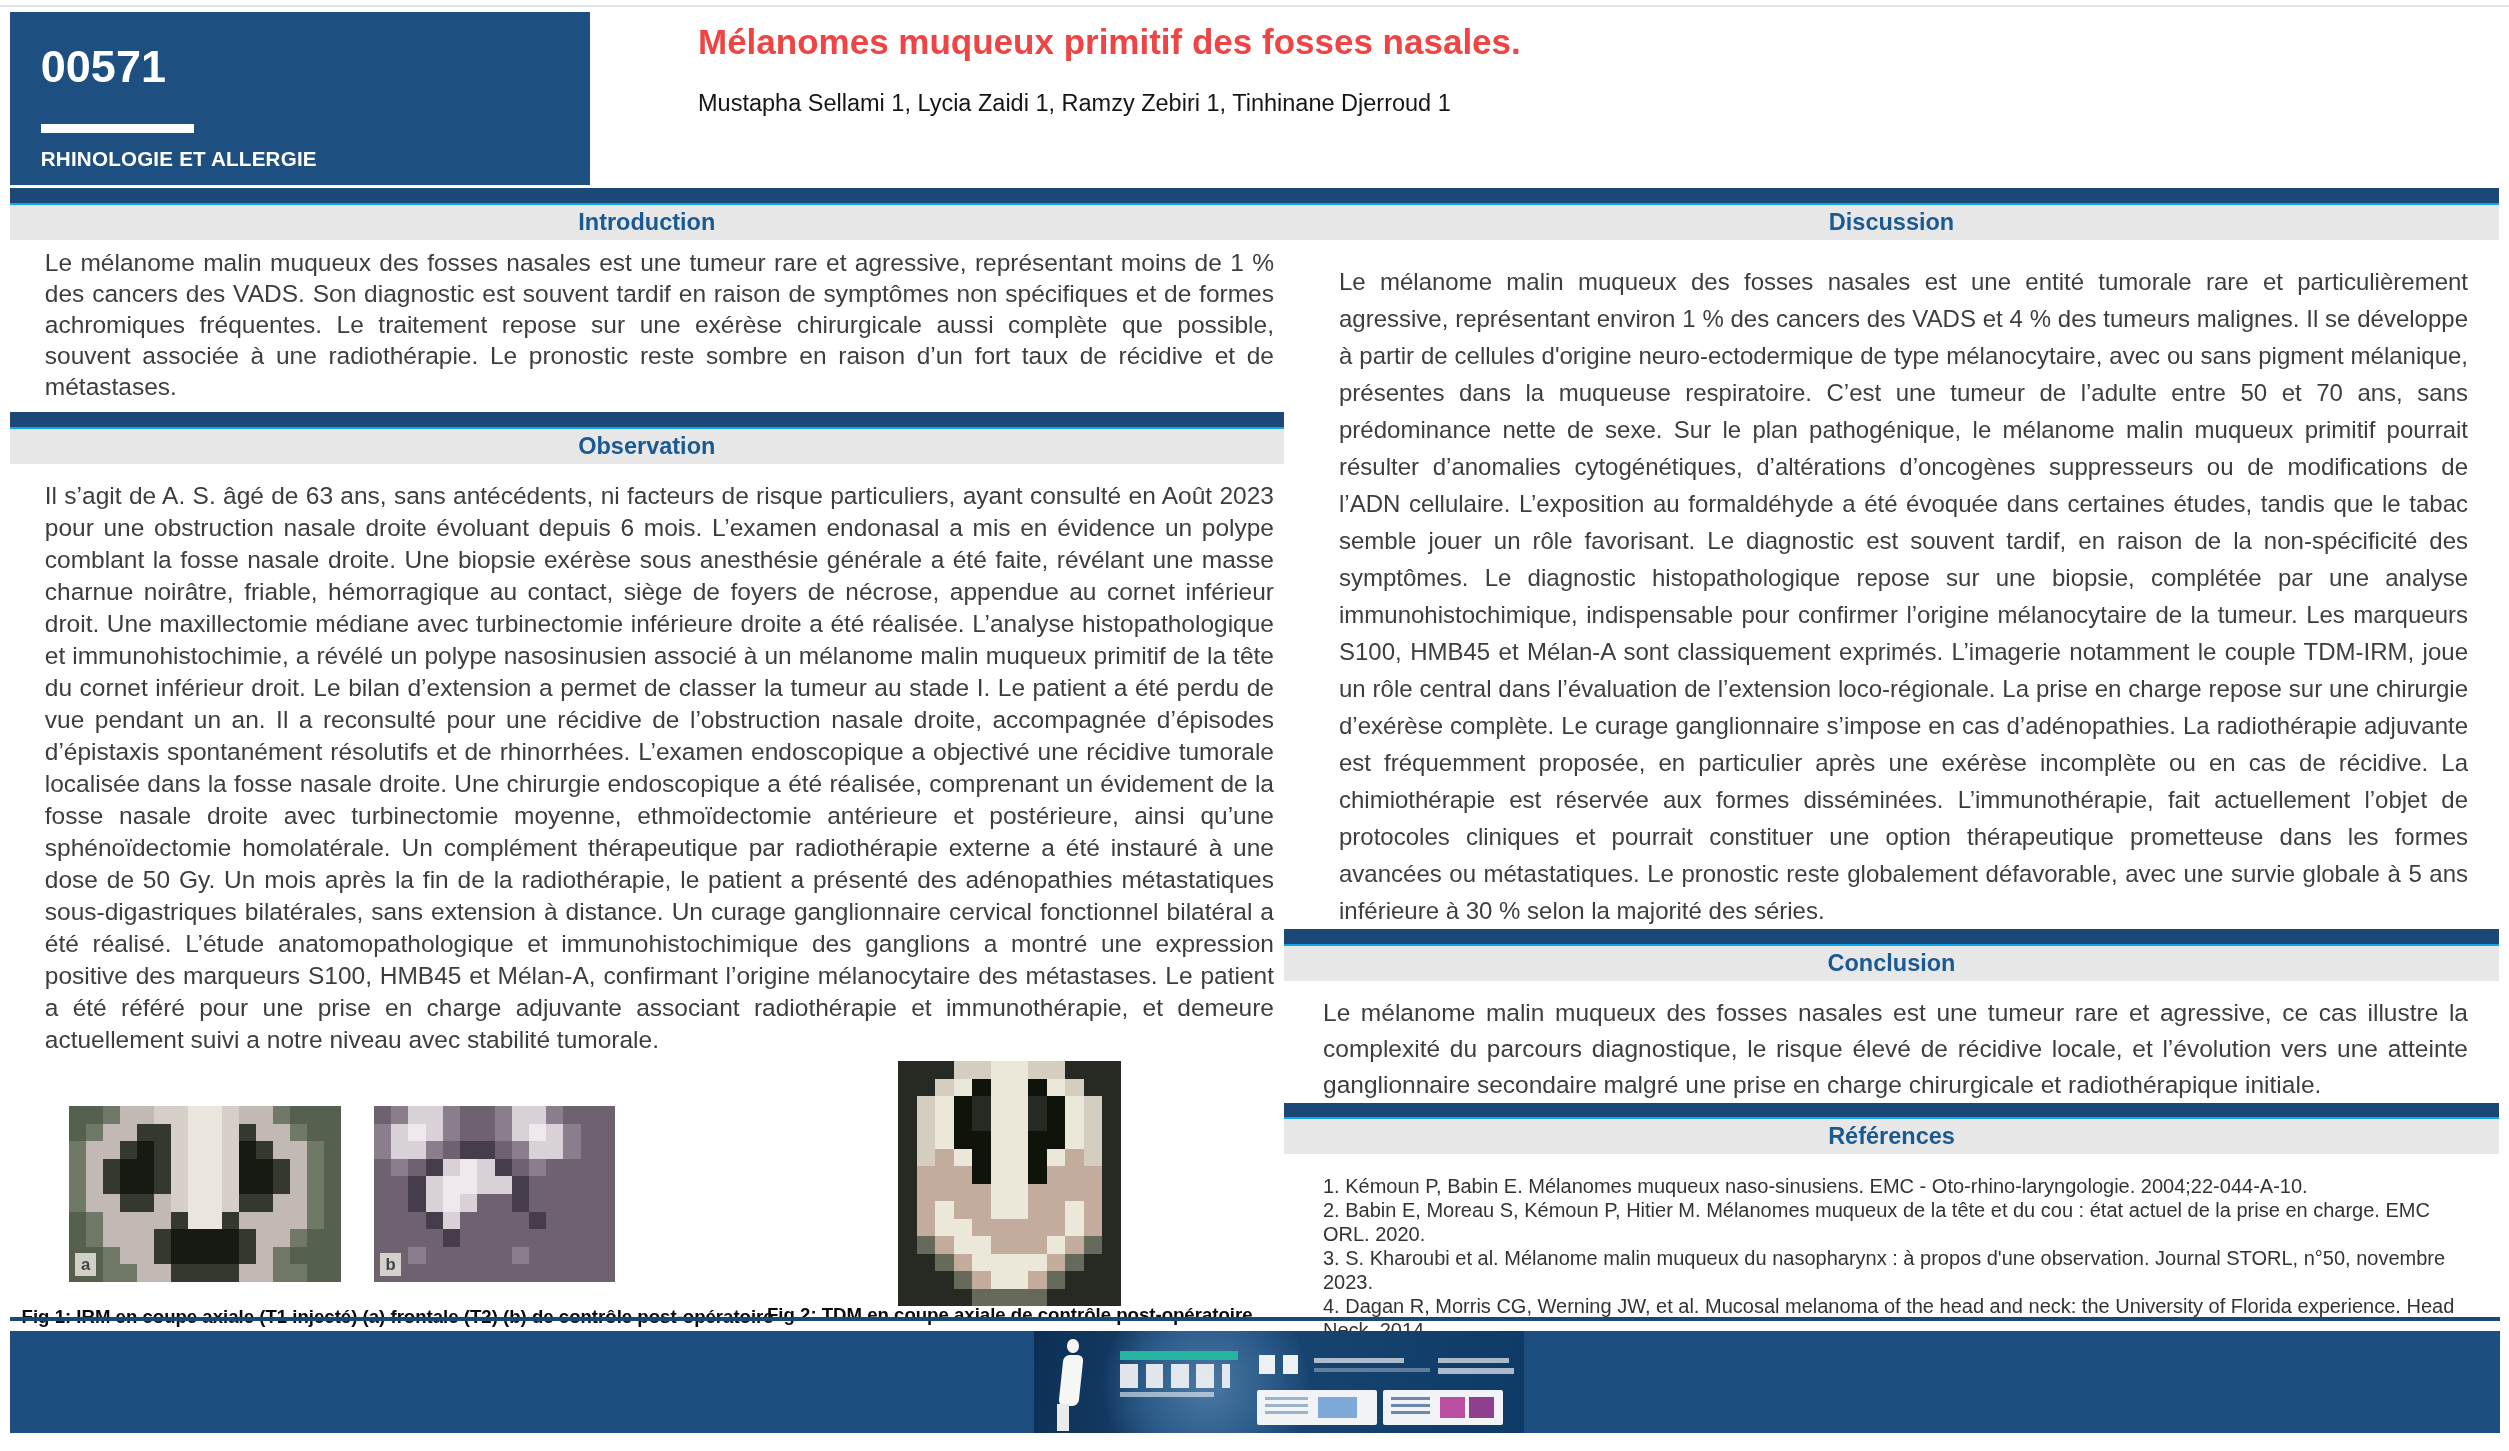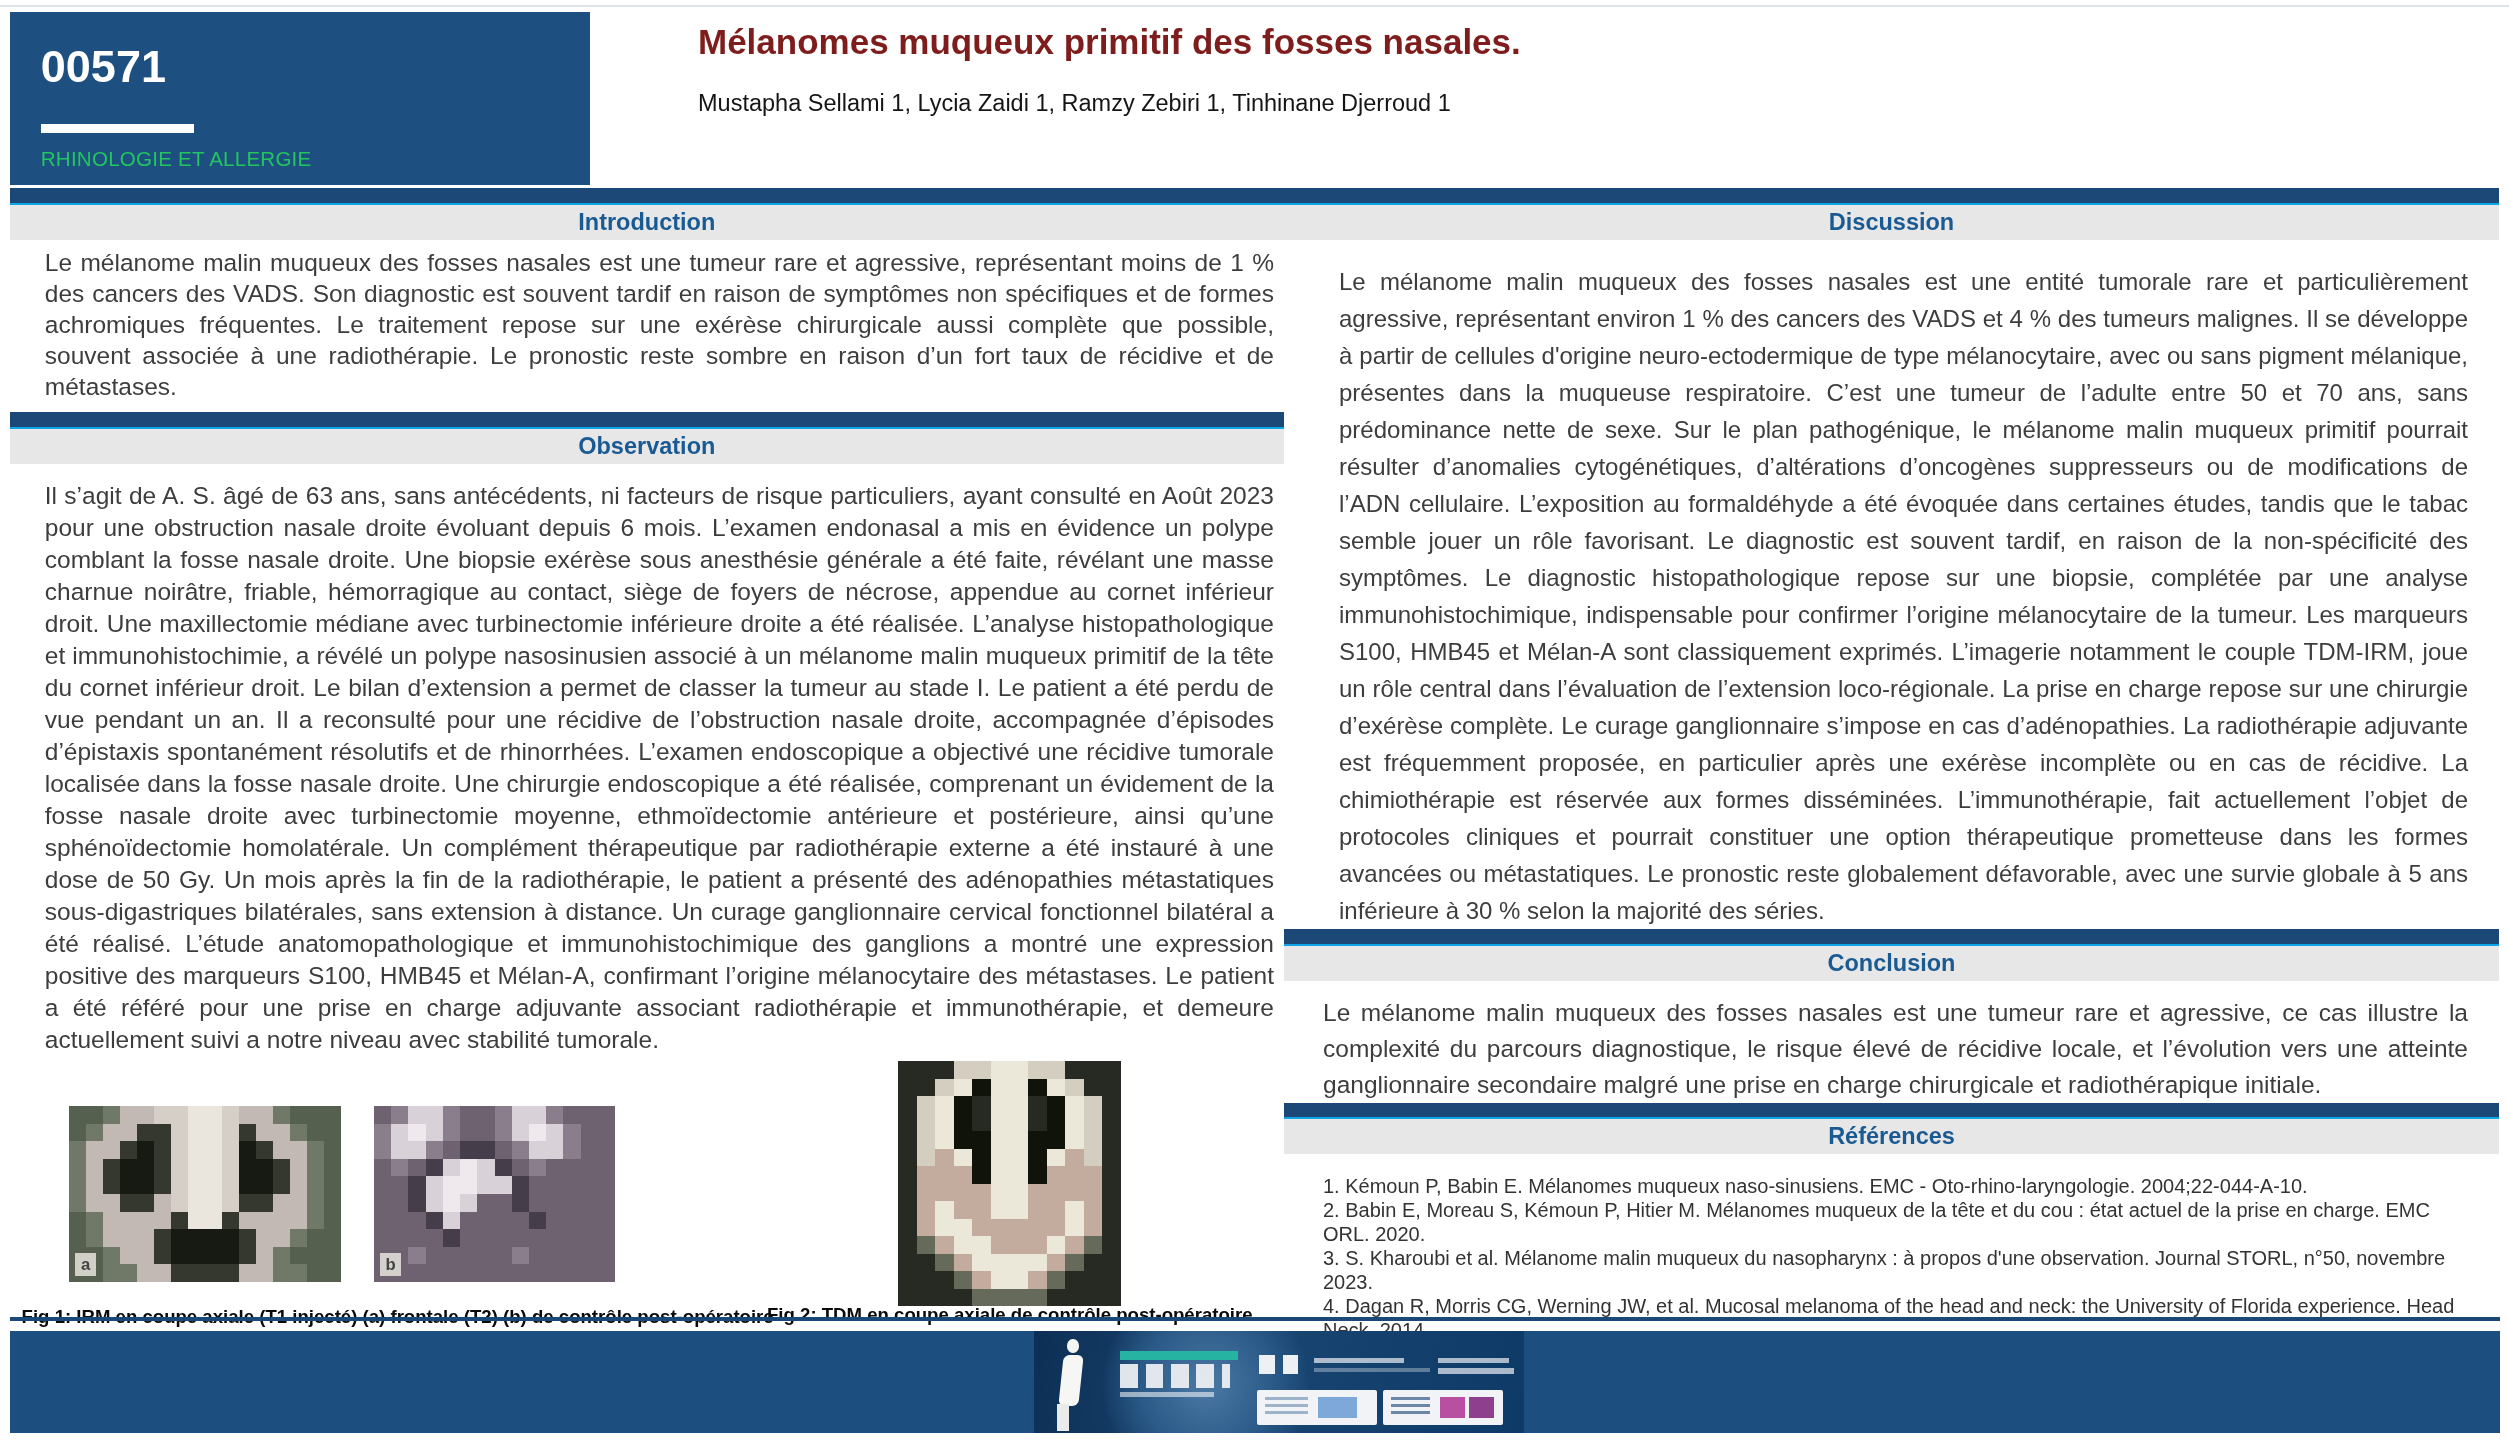--- a/index.html
+++ b/index.html
@@ -7,23 +7,23 @@
        font-family:"Liberation Sans","DejaVu Sans",sans-serif;color:#3d3d3d;}
   .abs{position:absolute;}
 
   
   .top-hairline{left:0;top:4.9px;width:2509px;height:2px;background:#dde3ea;}
 
   
   .header-box{left:9.8px;top:11.8px;width:580px;height:173px;background:#1d5081;}
   .poster-id{position:absolute;left:31px;top:29px;font-size:45px;font-weight:bold;color:#ffffff;}
   .poster-rule{position:absolute;left:31px;top:112px;width:153px;height:8.8px;background:#ffffff;}
-  .poster-cat{position:absolute;left:31px;top:135px;font-size:20.6px;font-weight:normal;color:#22c55e;letter-spacing:0.2px;}
+  .poster-cat{position:absolute;left:31px;top:135px;font-size:20.6px;font-weight:bold;color:#ffffff;letter-spacing:0.2px;}
   .title-area{left:698px;top:15.7px;width:1764px;}
-  .poster-title{font-size:35px;font-weight:bold;color:#7f1d1d;margin:5.9px 0 0 0;}
+  .poster-title{font-size:35px;font-weight:bold;color:#ef4444;margin:5.9px 0 0 0;}
   .poster-authors{font-size:23.5px;color:#151515;margin-top:28px;}
   .poster-affil{font-size:23.5px;color:#151515;margin-top:7.8px;}
 
   
   .col-left{left:9.8px;top:188px;width:1274px;}
   .col-right{left:1284px;top:188px;width:1215px;}
   .secbar{height:14.7px;background:#1c4878;}
   .secband{height:35px;background:#e7e7e7;border-top:2px solid #0ea5e9;
            text-align:center;}
   .secband span{font-size:23.5px;font-weight:bold;color:#1a5a93;line-height:35px;}

